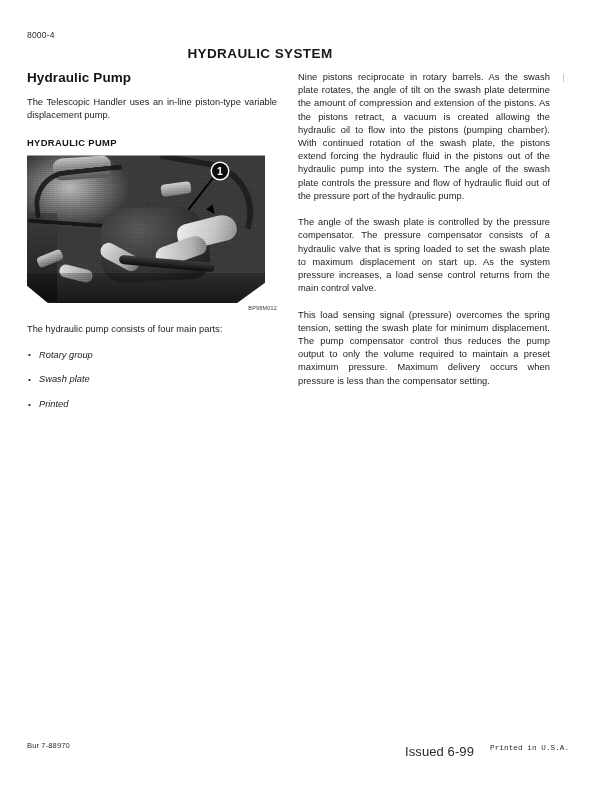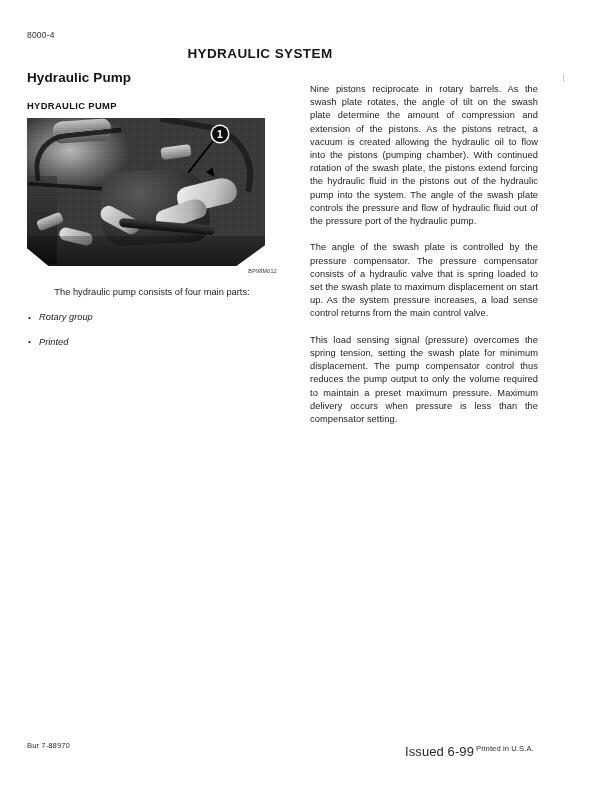--- a/index.html
+++ b/index.html
@@ -60,21 +60,21 @@
   .section-title {
     font-size: 13.5px;
     font-weight: bold;
     letter-spacing: 0.1px;
     margin: 0 0 11px 0;
     color: #131313;
   }
   .body-text {
     font-size: 9.3px;
     line-height: 13.2px;
-    margin: 12px;
+    margin: 0;
     color: #222222;
     text-align: justify;
   }
   .col-right .body-text {
     margin-bottom: 13.2px;
     letter-spacing: 0.05px;
   }
   .sub-title {
     font-size: 9.4px;
     font-weight: bold;
@@ -250,21 +250,20 @@
     letter-spacing: 0.25px;
     color: #3a3a3a;
   }
 
   
   .intro-line {
     margin-top: 20px;
     font-size: 9.3px;
     line-height: 13.2px;
     color: #222222;
-    text-align: center;
   }
   ul.parts-list {
     list-style: none;
     margin: 12px 0 0 0;
     padding: 0;
   }
   ul.parts-list li {
     position: relative;
     padding-left: 12px;
     font-size: 9.3px;
@@ -305,41 +304,43 @@
   .footer-issued {
     position: absolute;
     left: 405px;
     top: 744px;
     font-size: 13px;
     color: #2b2b2b;
     letter-spacing: 0.1px;
   }
   .footer-printed {
     position: absolute;
-    left: 476px;
+    left: 490px;
     top: 744px;
     font-size: 7.6px;
     color: #2b2b2b;
     letter-spacing: 0.1px;
+    font-family: Liberation Mono, monospace;
   }
 </style>
 </head>
 <body>
 
 <div class="page">
 
   <div class="page-number">8000-4</div>
   <div class="doc-title">HYDRAULIC SYSTEM</div>
 
   <div class="edge-tick"></div>
 
   <div class="col-left">
 
     <h2 class="section-title">Hydraulic Pump</h2>
 
+    <p class="body-text">The Telescopic Handler uses an in-line piston-type variable displacement pump.</p>
 
     <h3 class="sub-title">HYDRAULIC PUMP</h3>
 
     <div class="figure">
       <div class="photo">
         <span class="ph ph-dark-l"></span>
         <span class="ph ph-cyl"></span>
         <span class="ph ph-hose-a"></span>
         <span class="ph ph-hose-b"></span>
         <span class="ph ph-hose-c"></span>
@@ -359,20 +360,21 @@
       <div class="callout-arrow"></div>
       <div class="callout-badge">1</div>
 
       <div class="figure-code">BP98M012</div>
     </div>
 
     <p class="intro-line">The hydraulic pump consists of four main parts:</p>
 
     <ul class="parts-list">
       <li>Rotary group</li>
+      <li>Swash plate</li>
       <li>Printed</li>
     </ul>
 
   </div>
 
   <div class="col-right">
     <p class="body-text">Nine pistons reciprocate in rotary barrels. As the swash plate rotates, the angle of tilt on the swash plate determine the amount of compression and extension of the pistons. As the pistons retract, a vacuum is created allowing the hydraulic oil to flow into the pistons (pumping chamber). With continued rotation of the swash plate, the pistons extend forcing the hydraulic fluid in the pistons out of the hydraulic pump into the system. The angle of the swash plate controls the pressure and flow of hydraulic fluid out of the pressure port of the hydraulic pump.</p>
     <p class="body-text">The angle of the swash plate is controlled by the pressure compensator. The pressure compensator consists of a hydraulic valve that is spring loaded to set the swash plate to maximum displacement on start up. As the system pressure increases, a load sense control returns from the main control valve.</p>
     <p class="body-text">This load sensing signal (pressure) overcomes the spring tension, setting the swash plate for minimum displacement. The pump compensator control thus reduces the pump output to only the volume required to maintain a preset maximum pressure. Maximum delivery occurs when pressure is less than the compensator setting.</p>
   </div>

